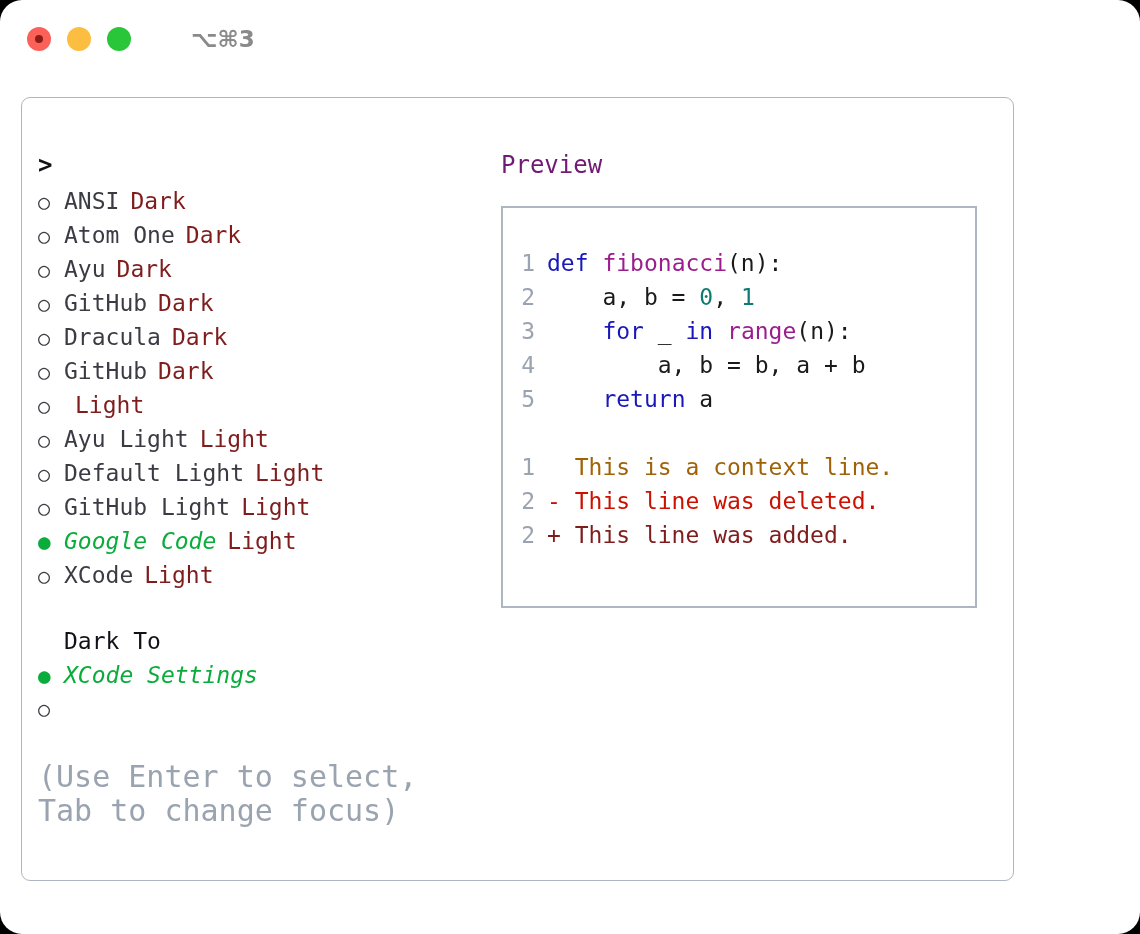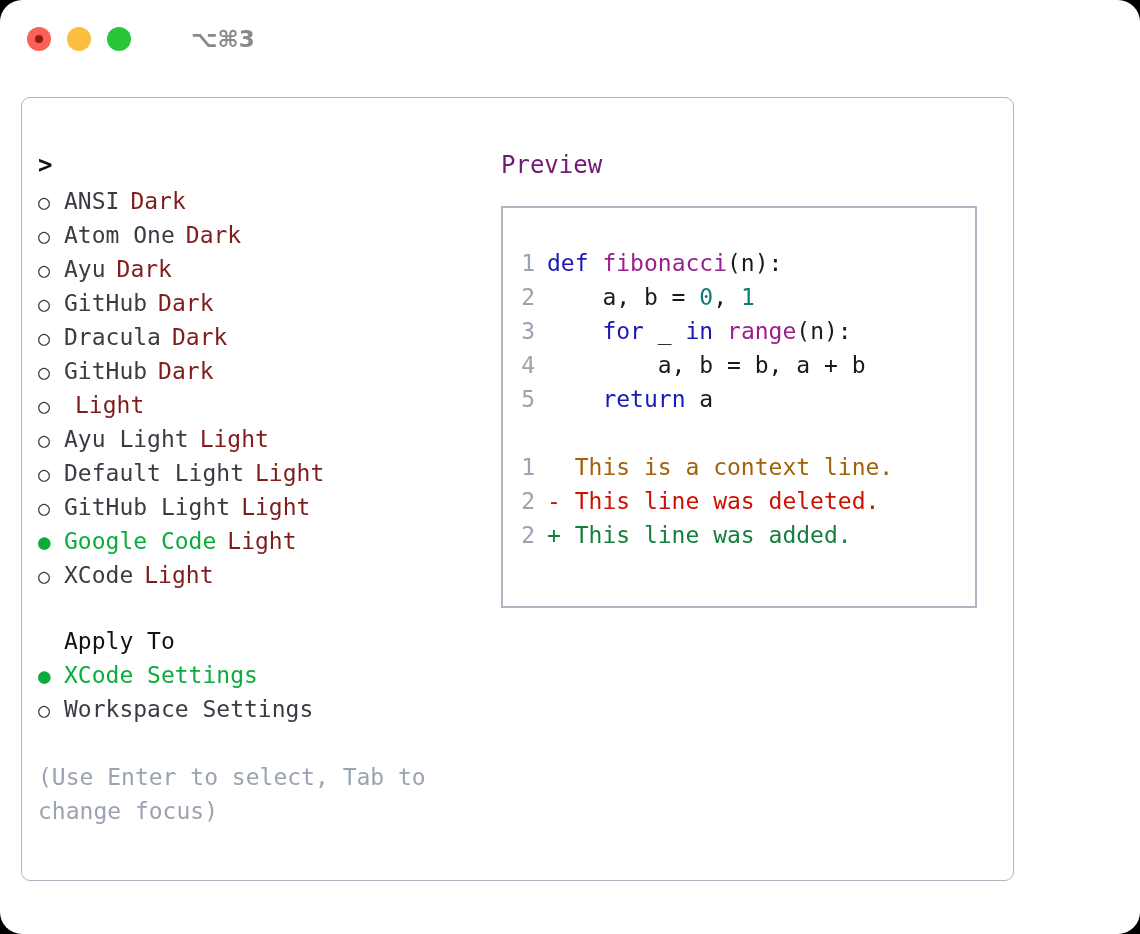--- a/index.html
+++ b/index.html
@@ -98,33 +98,33 @@
   .header-row {
     font-size: 24px;
     font-weight: bold;
     color: #111118;
     height: 38px;
     line-height: 38px;
   }
   .header-row .marker { font-weight: bold; color: #111118; font-size: 24px; }
 
   .theme-name { color: #3b3b44; }
-  .theme-name.selected { color: #0aad3c; }
+  .theme-name.selected { color: #0aad3c; font-style: italic; }
   .theme-cat { color: #7f1d1d; margin-left: 11px; }
 
   .section-label {
     color: #111118;
     font-size: 23px;
   }
 
   #spacer-1 { height: 32px; }
   #spacer-2 { height: 34px; }
 
   #hint {
-    font-size: 23px;
+    font-size: 30px;
     line-height: 34px;
     color: #9aa3b0;
     width: 410px;
   }
 
   
   #right-col {
     position: absolute;
     left: 479px; top: 48px;
     width: 490px;
@@ -161,21 +161,21 @@
   }
   .code-text { white-space: pre; }
 
   .tok-kw   { color: #1a18b8; }
   .tok-fn   { color: #9b1d8e; }
   .tok-num  { color: #0e7a72; }
   .tok-pl   { color: #1a1a1a; }
 
   .diff-ctx { color: #a16207; }
   .diff-del { color: #cc1100; }
-  .diff-add { color: #15803d; }
+  .diff-add { color: #7f1d1d; }
 
   .blank-line { height: 34px; }
 </style>
 </head>
 <body>
 
 <div id="window">
 
   <div id="titlebar">
     <div class="dot red">
@@ -253,31 +253,30 @@
             <span class="marker">○</span>
             <span class="theme-name">XCode</span>
             <span class="theme-cat">Light</span>
           </div>
         </div>
 
       <div id="spacer-1"></div>
 
       <div class="row">
         <span class="marker blank">○</span>
-        <span class="section-label">Apply To</span>
+        <span class="section-label">Dark To</span>
       </div>
 
       <div id="apply-list">
           <div class="row">
             <span class="marker filled">●</span>
             <span class="theme-name selected">XCode Settings</span>
           </div>
           <div class="row">
             <span class="marker">○</span>
-            <span class="theme-name">Workspace Settings</span>
           </div>
         </div>
 
       <div id="spacer-2"></div>
 
       <div id="hint">(Use Enter to select, Tab to change focus)</div>
     </div>
 
     <div id="right-col">
       <div id="preview-title">Preview</div>

